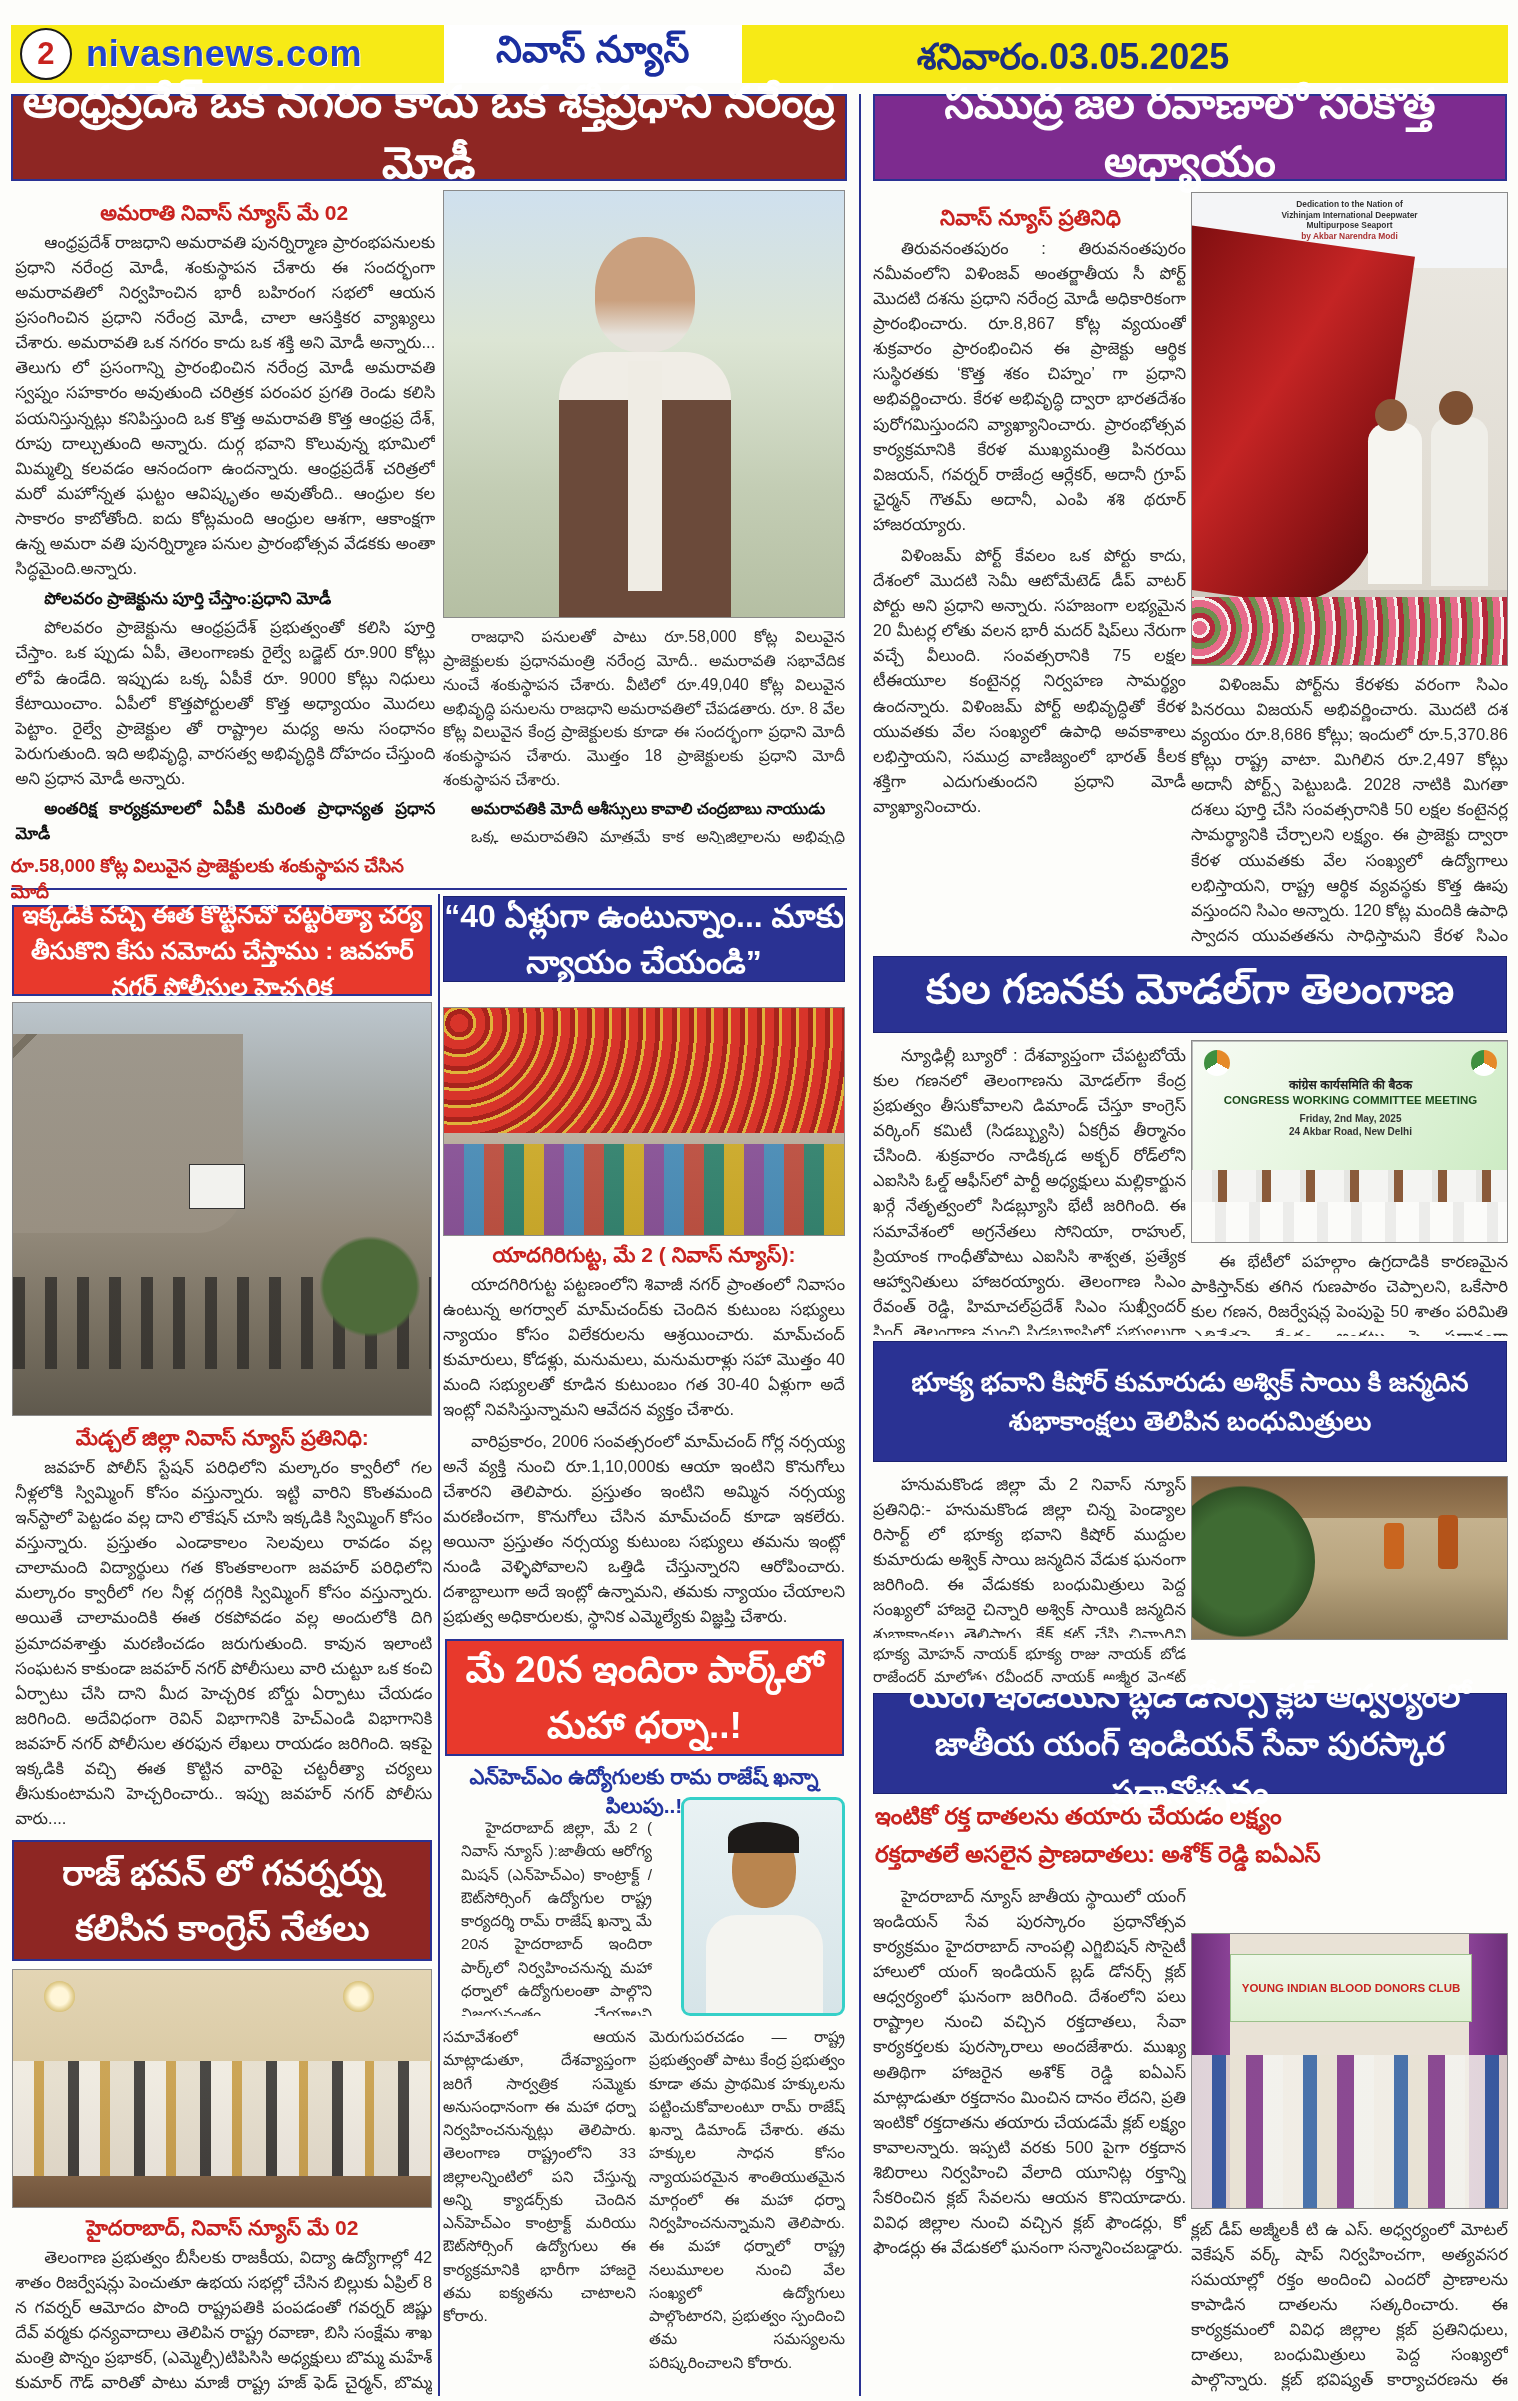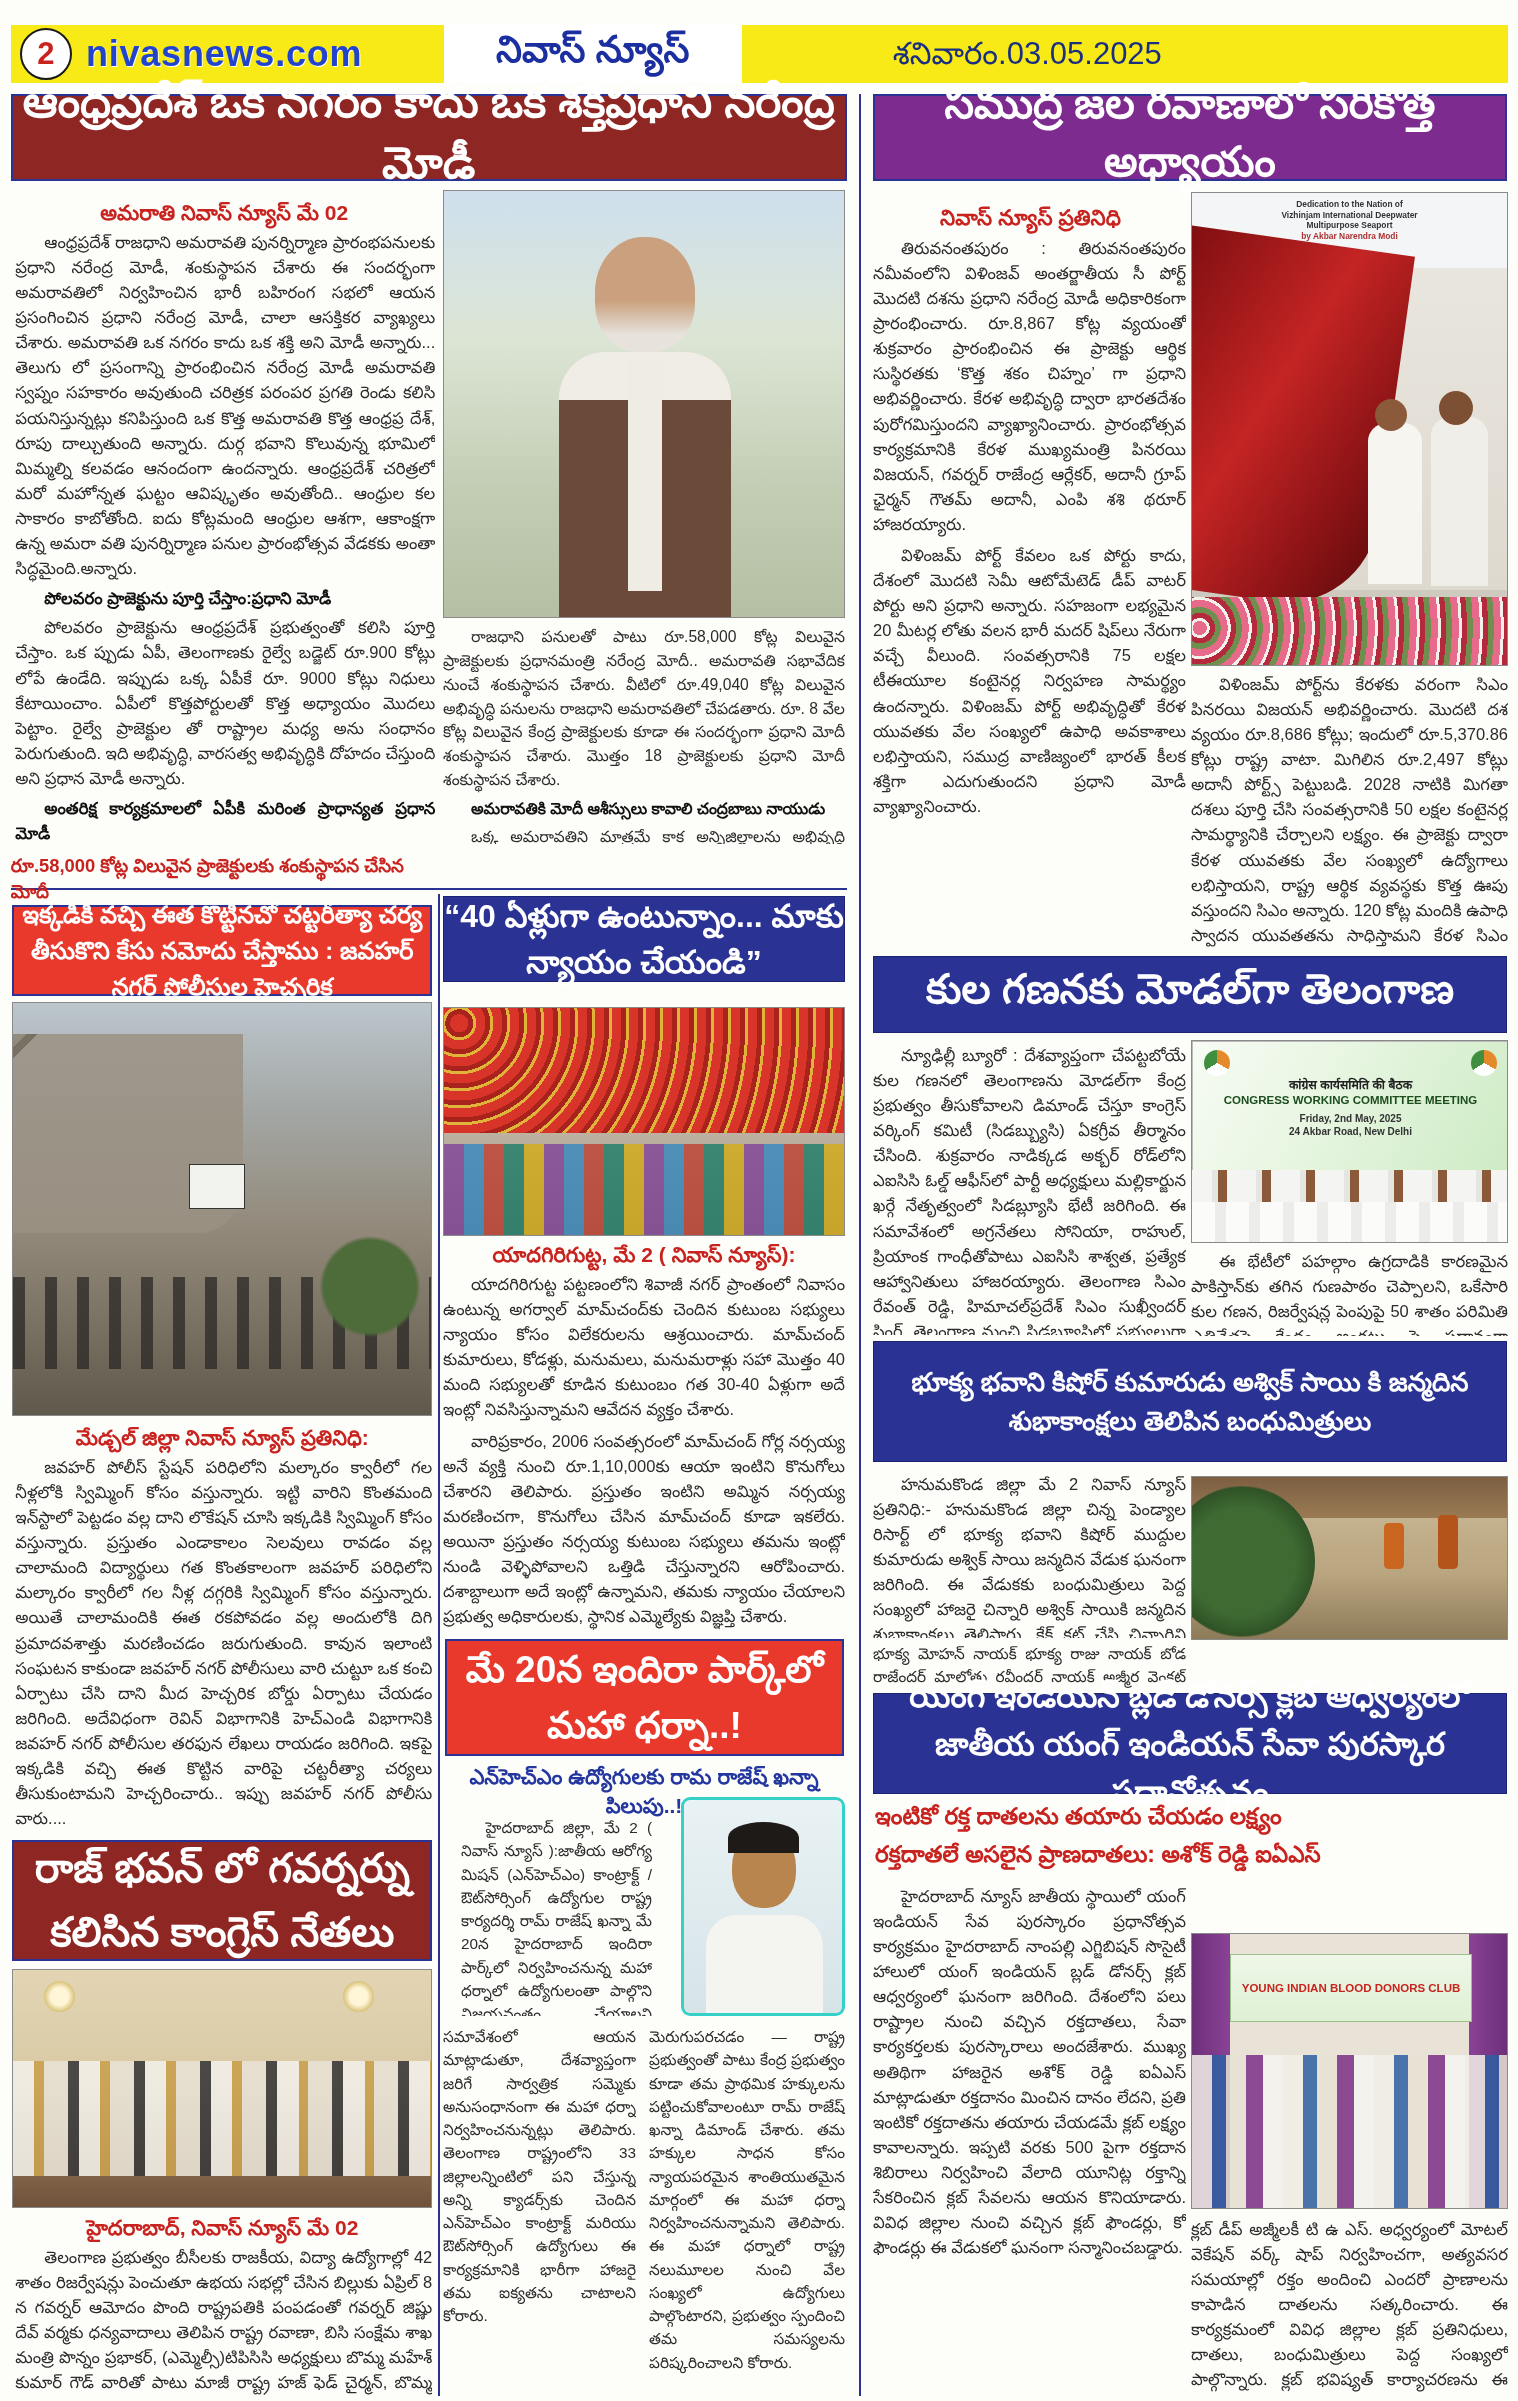--- a/index.html
+++ b/index.html
@@ -5,21 +5,21 @@
   html,body{margin:0;padding:0;background:#ffffff;}
   #page{position:relative;width:1518px;height:2401px;background:#fdfdfa;overflow:hidden;
         font-family:"Liberation Sans","DejaVu Sans",sans-serif;color:#2b2b2b;}
   .abs{position:absolute;}
   .masthead{background:#f7ea16;display:flex;align-items:center;}
   .page-circle{width:48px;height:48px;border-radius:50%;background:#fff;border:2.3px solid #1a1a1a;
         display:flex;align-items:center;justify-content:center;font-size:31px;font-weight:bold;color:#c8231f;}
   .site{color:#2244cc;font-size:36px;font-weight:bold;letter-spacing:0.8px;text-shadow:0.8px 0.8px 0 #fff;}
   .mast-center{background:#fff;display:flex;align-items:center;justify-content:center;
         color:#1b2fa0;font-size:37px;font-weight:bold;}
-  .mast-date{color:#1b2f80;font-size:31px;font-weight:normal;}
+  .mast-date{color:#1b2f80;font-size:36px;font-weight:bold;margin-left:24px;}
   .bar{display:flex;align-items:center;justify-content:center;color:#fff;font-weight:bold;text-align:center;
         border:2.3px solid #2a3293;box-sizing:border-box;}
   .bar-maroon{background:#8e2623;}
   .bar-purple{background:#7d2b8f;}
   .box-navy{background:#2a3293;border:1.5px solid #1c2370;}
   .box-red{background:#e8392c;border:2.3px solid #2a3293;}
   .dateline{color:#c8231f;font-weight:bold;font-size:21px;text-align:center;}
   .subline-red{color:#c8231f;font-weight:bold;font-size:18.4px;text-align:left;}
   .subhead-blue{color:#2436a0;font-weight:bold;font-size:21px;text-align:center;}
   .body{font-size:16.5px;line-height:1.52;text-align:justify;overflow:hidden;}
@@ -113,21 +113,21 @@
     <div class="pdeco" style="left:0;top:31px;width:230px;height:199px;background:linear-gradient(135deg,#8d8272 0 9.2px,#6e6453 9.2px 17px,#9a9183 17px 26px);opacity:.85;border-radius:0 0 46px 0;"></div>
     <div class="pdeco" style="left:176px;top:161px;width:54px;height:43px;background:#f2f2ee;border:1.5px solid #333;"></div>
     <div class="pdeco" style="left:0;bottom:46px;width:100%;height:92px;background:repeating-linear-gradient(90deg,#2e2c29 0 12.3px,transparent 12.3px 32px);opacity:.8;"></div>
     <div class="pdeco" style="left:292px;top:230px;width:130px;height:107px;border-radius:50%;background:radial-gradient(circle,#4e6b3a 0 55%,transparent 60%);"></div>
   </div>
   <div class="abs dateline" style="left:12.3px;top:1426px;width:420px;">మేడ్చల్ జిల్లా నివాస్ న్యూస్ ప్రతినిధి:</div>
   <div class="abs body" style="left:15.3px;top:1455px;width:417px;height:379px;">
     <p style="margin:0;text-indent:29px;">జవహర్ పోలీస్ స్టేషన్ పరిధిలోని మల్కారం క్వారీలో గల నీళ్లలోకి స్విమ్మింగ్ కోసం వస్తున్నారు. ఇట్టి వారిని కొంతమంది ఇన్‌స్టాలో పెట్టడం వల్ల దాని లొకేషన్ చూసి ఇక్కడికి స్విమ్మింగ్ కోసం వస్తున్నారు. ప్రస్తుతం ఎండాకాలం సెలవులు రావడం వల్ల చాలామంది విద్యార్థులు గత కొంతకాలంగా జవహర్ పరిధిలోని మల్కారం క్వారీలో గల నీళ్ల దగ్గరికి స్విమ్మింగ్ కోసం వస్తున్నారు. అయితే చాలామందికి ఈత రకపోవడం వల్ల అందులోకి దిగి ప్రమాదవశాత్తు మరణించడం జరుగుతుంది. కావున ఇలాంటి సంఘటన కాకుండా జవహర్ నగర్ పోలీసులు వారి చుట్టూ ఒక కంచి ఏర్పాటు చేసి దాని మీద హెచ్చరిక బోర్డు ఏర్పాటు చేయడం జరిగింది. అదేవిధంగా రెవిన్ విభాగానికి హెచ్ఎండి విభాగానికి జవహర్ నగర్ పోలీసుల తరఫున లేఖలు రాయడం జరిగింది. ఇకపై ఇక్కడికి వచ్చి ఈత కొట్టిన వారిపై చట్టరీత్యా చర్యలు తీసుకుంటామని హెచ్చరించారు..  ఇప్పు జవహర్ నగర్ పోలీసు  వారు....</p>
   </div>
 
-  <div class="abs bar bar-maroon" style="left:12.3px;top:1840px;width:420px;height:121px;font-size:41px;line-height:1.55;justify-content:center;">
+  <div class="abs bar bar-maroon" style="left:12.3px;top:1840px;width:420px;height:121px;font-size:35px;line-height:1.55;justify-content:center;">
     <span>రాజ్ భవన్ లో గవర్నర్ను కలిసిన కాంగ్రెస్ నేతలు</span>
   </div>
   <div class="photo" style="left:12.3px;top:1969px;width:420px;height:239px;">
     <div class="pdeco" style="left:0;top:0;width:100%;height:100%;background:linear-gradient(180deg,#e3d5b4 0%,#d9c9a4 45%,#8a6b4e 80%,#6e523a 100%);"></div>
     <div class="pdeco" style="left:31px;top:10.7px;width:31px;height:31px;border-radius:50%;background:radial-gradient(circle,#fff6d8 0 40%,#d9c27a 70%);"></div>
     <div class="pdeco" style="left:330px;top:10.7px;width:31px;height:31px;border-radius:50%;background:radial-gradient(circle,#fff6d8 0 40%,#d9c27a 70%);"></div>
     <div class="pdeco" style="left:0;bottom:31px;width:100%;height:115px;background:repeating-linear-gradient(90deg,#f2efe8 0 21.5px,#caa14e 21.5px 31px,#e8e2d4 31px 55px,#3a3a3a 55px 66px);opacity:.9;"></div>
   </div>
   <div class="abs dateline" style="left:12.3px;top:2216px;width:420px;">హైదరాబాద్, నివాస్ న్యూస్ మే 02</div>
   <div class="abs body" style="left:15.3px;top:2245px;width:417px;height:150px;">

